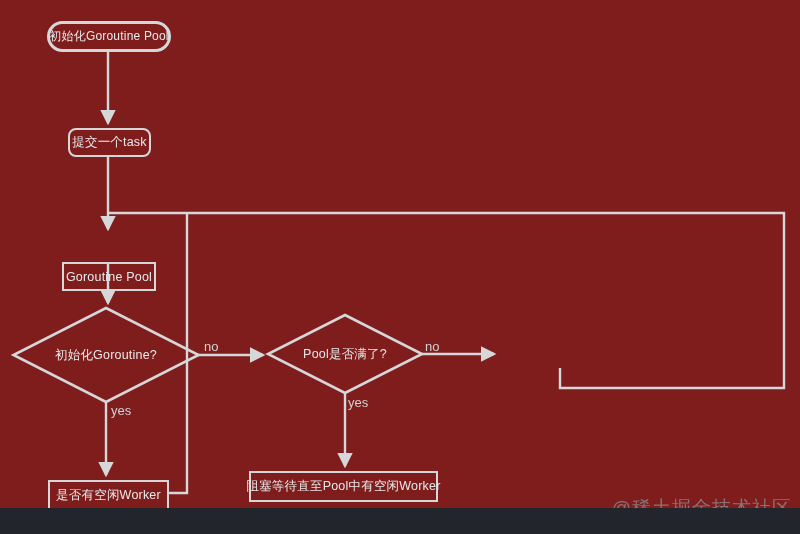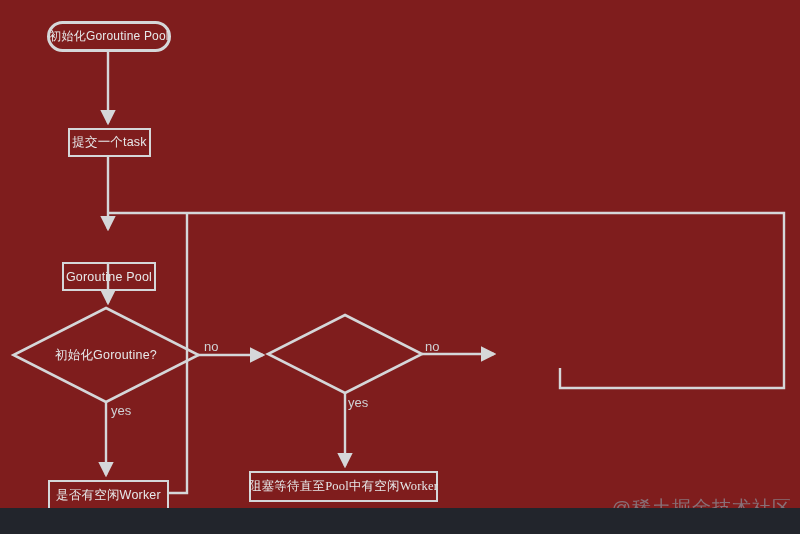--- a/index.html
+++ b/index.html
@@ -47,30 +47,31 @@
 
     <path d="M169,493 L187,493 L187,213" fill="none" stroke="#d5d7d9" stroke-width="2.4"></path>
     <path d="M560,368 L560,388 L784,388 L784,213 L108,213" fill="none" stroke="#d5d7d9" stroke-width="2.4"></path>
 
     <polygon points="106,308 198.5,355 106,402 13.5,355" fill="none" stroke="#d5d7d9" stroke-width="2.6"></polygon>
     <polygon points="345,315 422,354 345,393 268,354" fill="none" stroke="#d5d7d9" stroke-width="2.6"></polygon>
   </svg>
 
   <div class="node stadium" style="left:47px;top:21px;width:124px;height:31px;font-size:12px;">初始化Goroutine Pool</div>
 
-  <div class="node rect" style="left:68px;top:128px;width:83px;height:29px;">提交一个task</div>
+  <div class="node rect" style="left:68px;top:128px;width:83px;height:29px;border-radius:8px;">提交一个task</div>
 
   <div class="node rect" style="left:62px;top:234px;width:94px;height:29px;margin-top:28px;">Goroutine Pool</div>
 
   <div class="node dlabel" style="left:26px;top:340px;width:160px;height:30px;">初始化Goroutine?</div>
 
   <div class="node rect" style="left:48px;top:480px;width:121px;height:31px;">是否有空闲Worker</div>
 
+  <div class="node dlabel" style="left:275px;top:339px;width:140px;height:30px;">Pool是否满了?</div>
 
-  <div class="node rect" style="left:249px;top:471px;width:189px;height:31px;font-family:Liberation Serif, serif;">阻塞等待直至Pool中有空闲Worker</div>
+  <div class="node rect" style="left:249px;top:471px;width:189px;height:31px;">阻塞等待直至Pool中有空闲Worker</div>
 
 
   <span class="edge-label" style="left:111px;top:403px;">yes</span>
   <span class="edge-label" style="left:204px;top:339px;">no</span>
   <span class="edge-label" style="left:348px;top:395px;">yes</span>
   <span class="edge-label" style="left:425px;top:339px;">no</span>
 
   <div class="watermark">@稀土掘金技术社区</div>
 
 </div>

